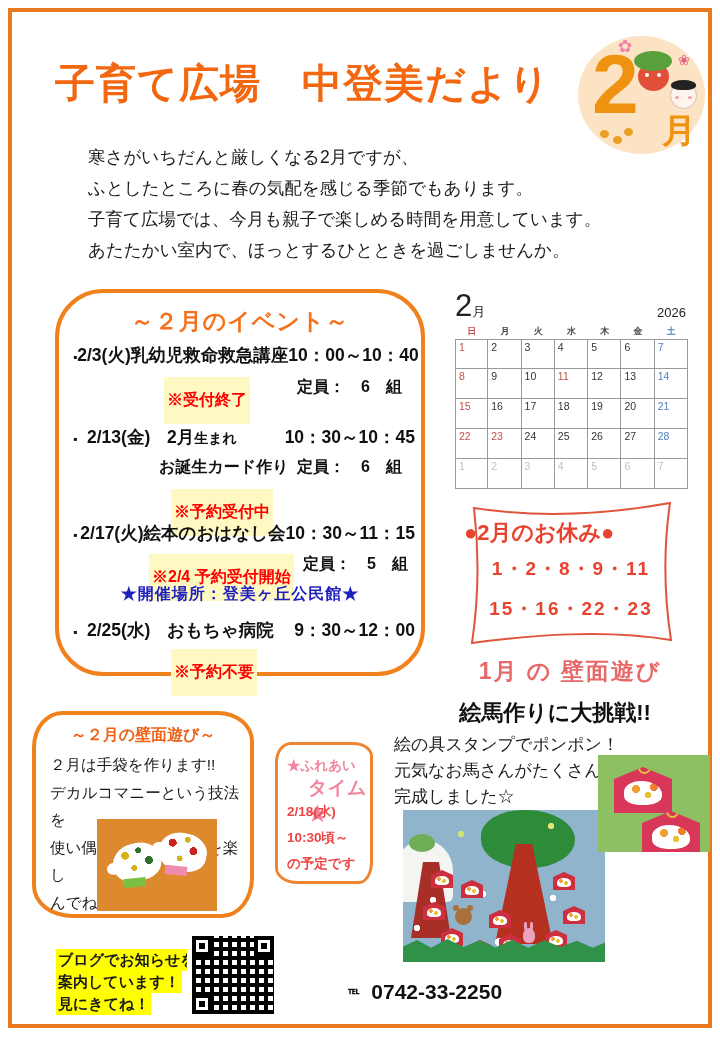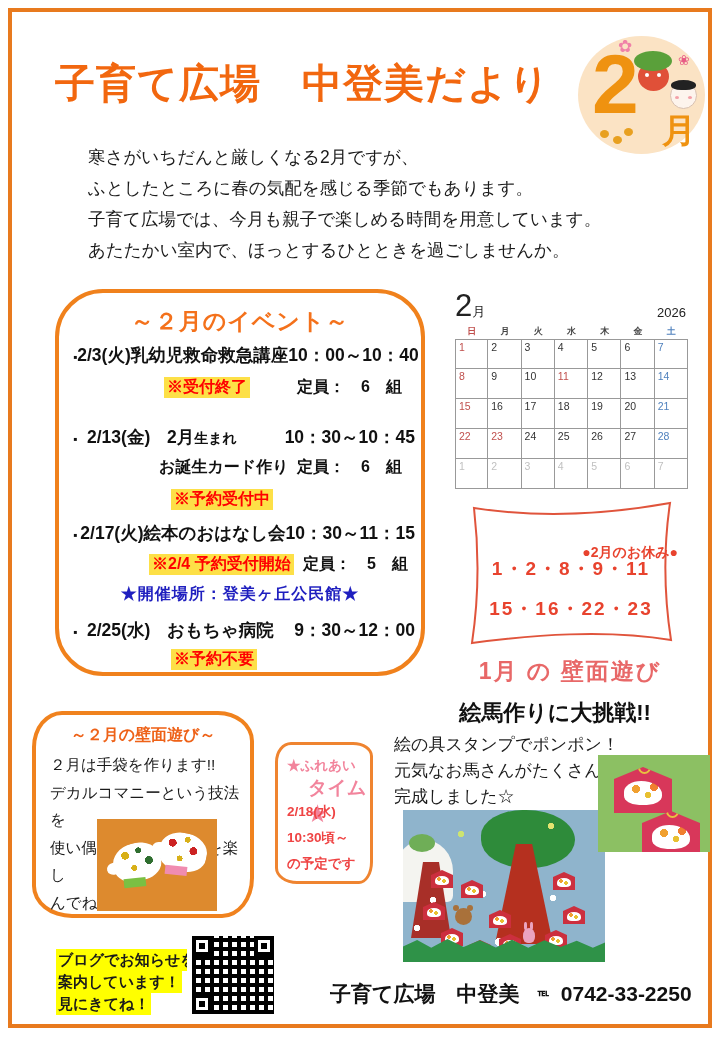--- a/index.html
+++ b/index.html
@@ -28,21 +28,21 @@
   
   .events-box { position:absolute; left:55px; top:289px; width:370px; height:387px; border:4px solid #f0811c; border-radius:48px; background:#fff; }
   .ev-title { position:absolute; left:0; top:13px; width:100%; text-align:center; font-size:23px; font-weight:bold; color:#f4711b; letter-spacing:1px; }
   .ev-row { position:absolute; left:14px; width:342px; display:flex; align-items:baseline; font-weight:bold; font-size:17.5px; color:#111; white-space:nowrap; }
   .ev-b { width:14px; font-size:12px; }
   .ev-d { width:80px; }
   .ev-n { flex:1; }
   .ev-n .small { font-size:14px; font-weight:bold; }
   .ev-t { margin-left:auto; }
   .ev-sub { position:absolute; font-weight:bold; font-size:16px; color:#111; white-space:nowrap; }
-  .tag { background:#fde047; color:#ff0000; padding:0 3px; }
+  .tag { background:#fef9c3; color:#ff0000; padding:13px 3px; }
   .cap { color:#111; }
   .venue { width:100%; text-align:center; color:#1f1fbf; letter-spacing:1px; font-size:16px; }
 
   
   .calendar { position:absolute; left:455px; top:288px; width:233px; }
   .cal-top { position:relative; height:34px; }
   .cal-month { font-size:31px; color:#222; }
   .cal-unit { font-size:13px; color:#222; }
   .cal-year { position:absolute; right:2px; bottom:2px; font-size:13px; color:#222; }
   .cal-grid { display:grid; grid-template-columns:repeat(7,1fr); grid-template-rows:15px repeat(5,30px); margin-top:2px; }
@@ -51,21 +51,21 @@
   .cal-cell { border-right:1px solid #999; border-bottom:1px solid #999; font-size:10.5px; color:#333; padding:1px 0 0 3px; }
   .cal-grid > .cal-cell:nth-child(7n+1) { border-left:1px solid #999; }
   .cal-grid > .cal-cell:nth-child(n+8):nth-child(-n+14) { border-top:1px solid #999; }
   .cal-cell.sun, .cal-cell.hol { color:#c0504d; }
   .cal-cell.sat { color:#4f81bd; }
   .cal-cell.mut { color:#c0c0c0; }
 
   
   .holiday-box { position:absolute; left:464px; top:496px; width:214px; height:154px; }
   .holiday-box svg { position:absolute; left:0; top:0; }
-  .hb-title { position:absolute; left:0; top:22px; width:100%; text-align:right; font-size:14px; font-weight:bold; color:#e8432e;margin-top:26px; }
+  .hb-title { position:absolute; left:0; top:22px; width:100%; text-align:left; font-size:22px; font-weight:bold; color:#e8432e; }
   .hb-line1 { position:absolute; left:0; top:60px; width:100%; text-align:center; font-size:19px; font-weight:bold; color:#e8432e; letter-spacing:2px; }
   .hb-line2 { position:absolute; left:0; top:100px; width:100%; text-align:center; font-size:19px; font-weight:bold; color:#e8432e; letter-spacing:2px; }
 
   
   .jan-title { position:absolute; left:430px; top:656px; width:280px; text-align:center; font-size:23px; font-weight:bold; color:#e86868; letter-spacing:2px; }
   .jan-sub { position:absolute; left:430px; top:698px; width:250px; text-align:center; font-size:22px; font-weight:bold; color:#111; }
   .jan-par { position:absolute; left:394px; top:732px; font-size:17px; line-height:26px; color:#1a1a1a; }
 
   
   .photo-ema { position:absolute; left:598px; top:755px; width:112px; height:97px; background:#8cc063; z-index:3; overflow:hidden; }
@@ -313,17 +313,16 @@
   </div>
   <div class="qr">
     <div class="qr-inner">
       <div class="qr-f tl"></div>
       <div class="qr-f tr"></div>
       <div class="qr-f bl"></div>
     </div>
   </div>
 
   <div class="footer">
-    <span class="fname">子育て広場　中登美</span>
     <span class="ftel-label">℡</span>
     <span class="ftel">0742-33-2250</span>
   </div>
 </div>
 
 </body></html>

